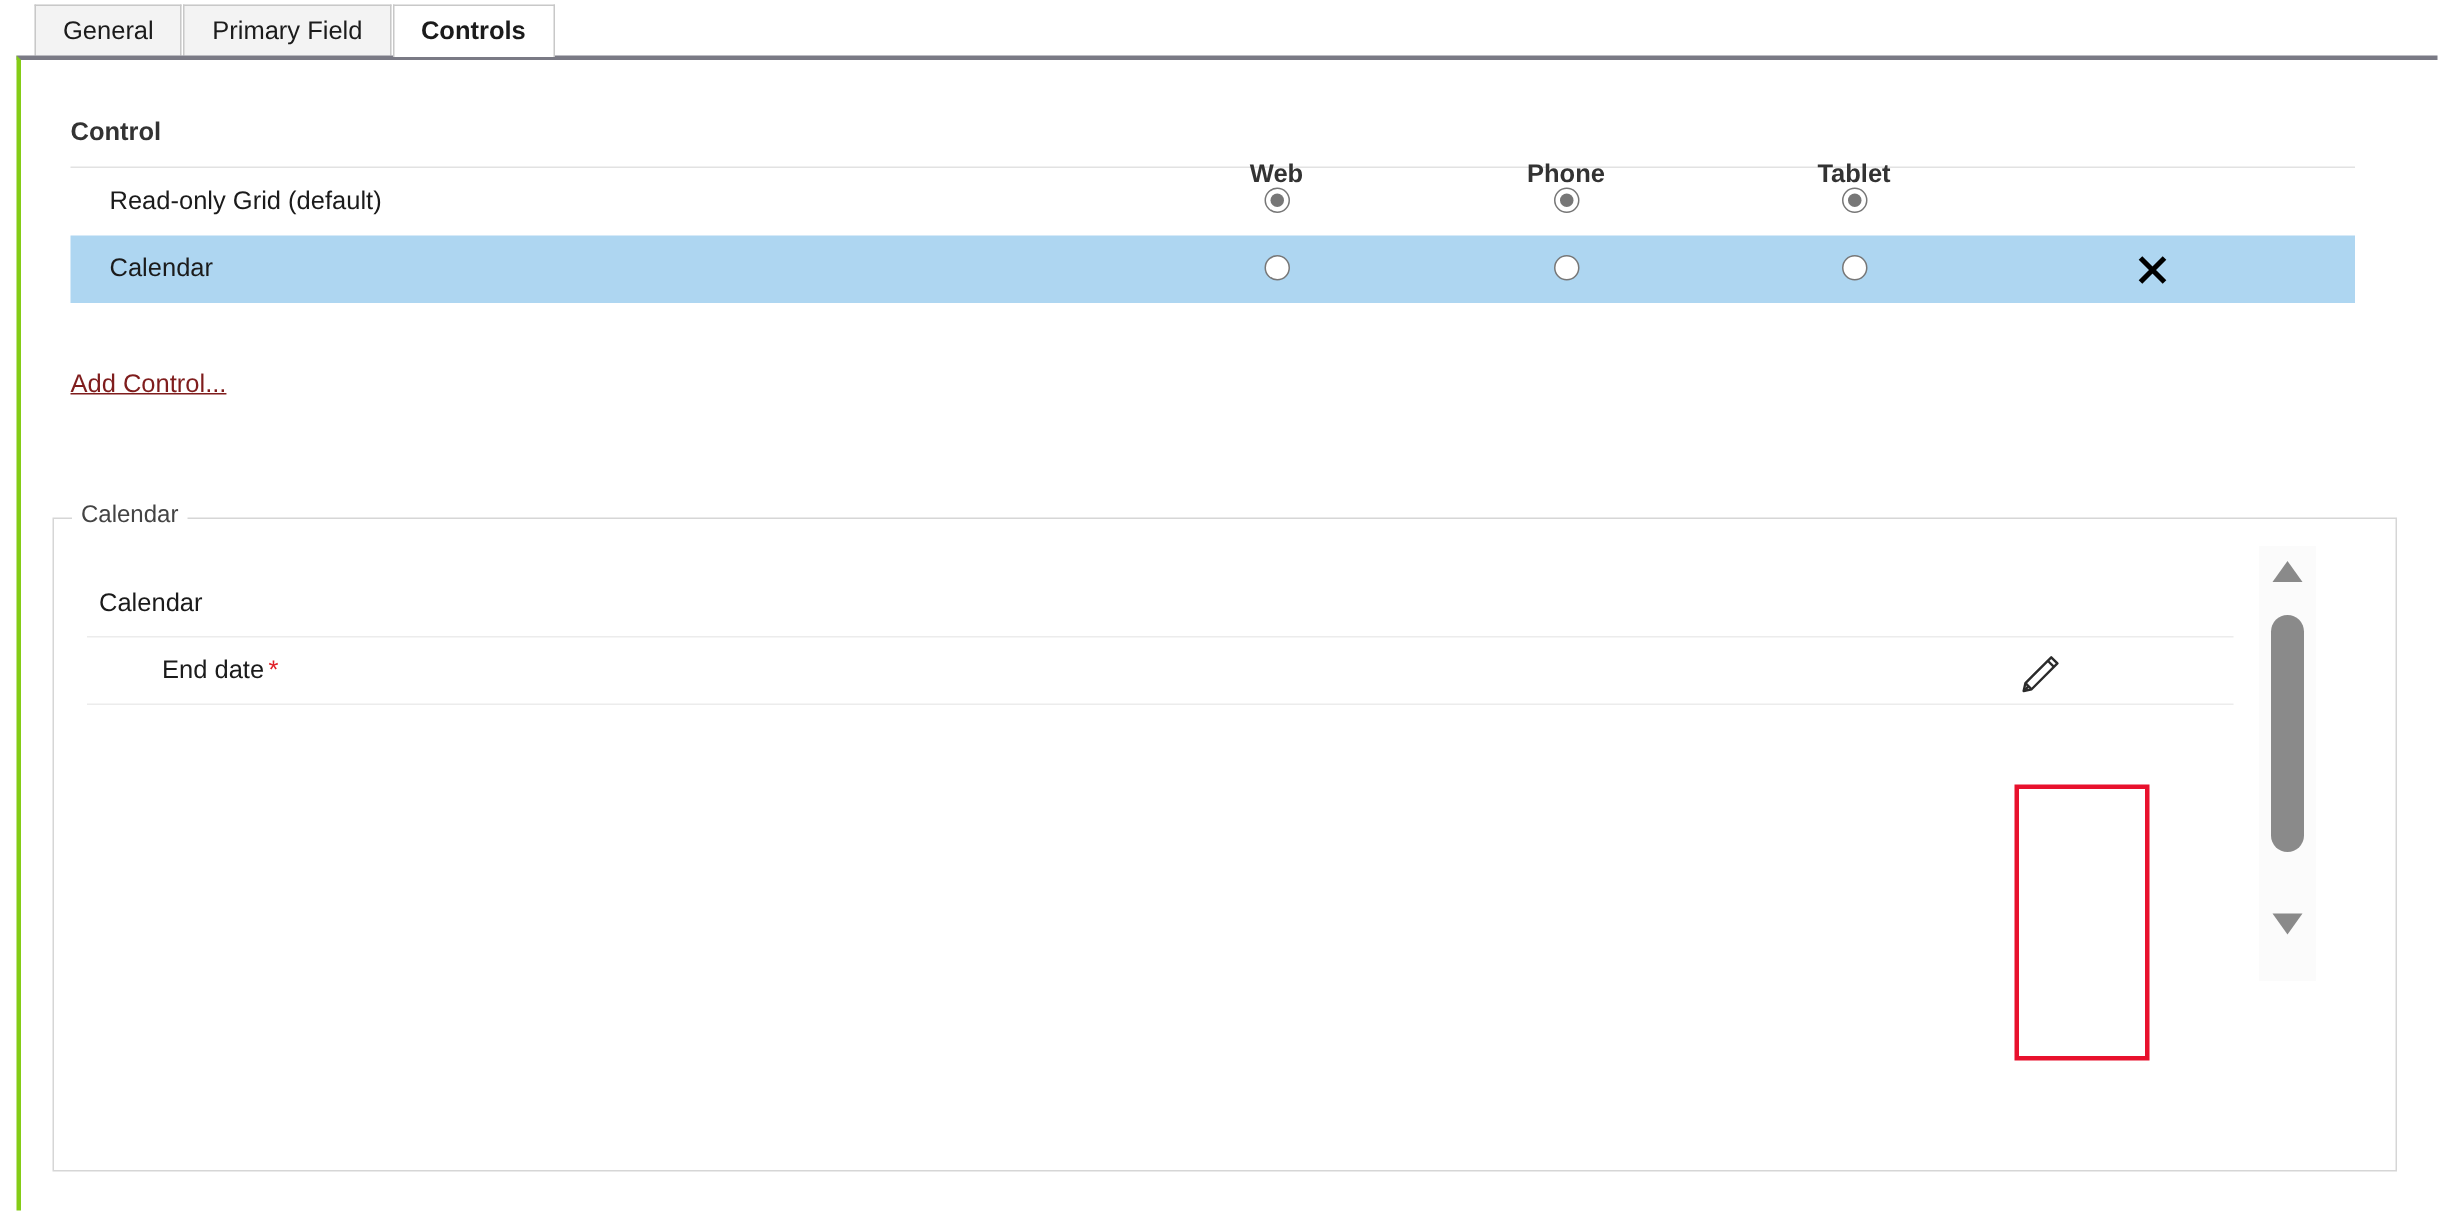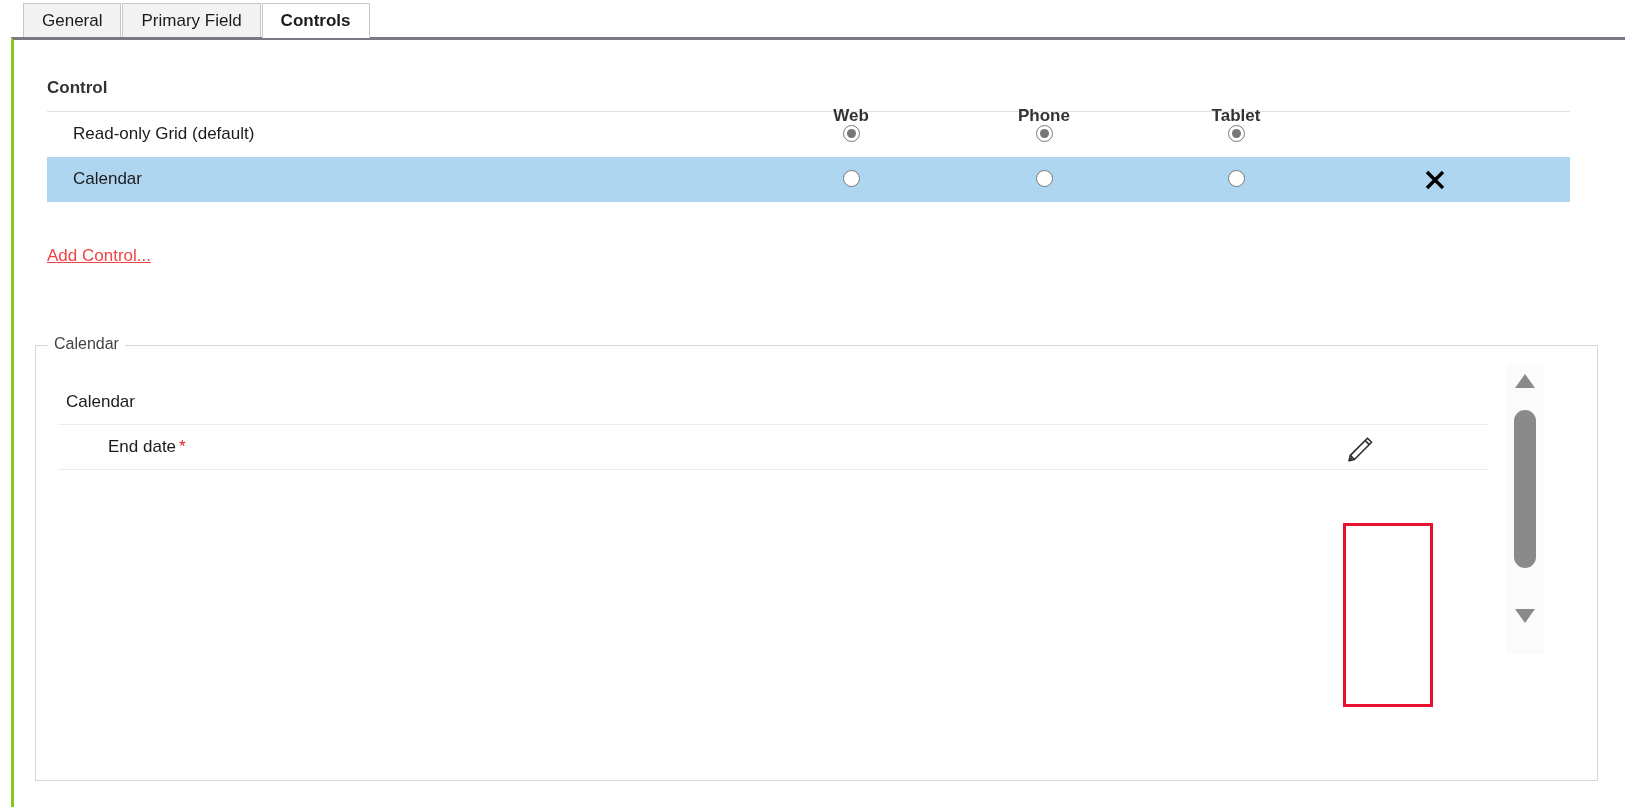--- a/index.html
+++ b/index.html
@@ -123,21 +123,21 @@
     display: flex; align-items: center; justify-content: center;
     font-size: 24px; font-weight: bold; color: #000;
     cursor: pointer;
     line-height: 1;
   }
 
   .add-control {
     position: absolute;
     left: 33px; top: 206px;
     font-size: 17px;
-    color: #ef4444;
+    color: #7f1d1d;
     text-decoration: underline;
     cursor: pointer;
   }
 
   
   .fieldset {
     position: absolute;
     left: 21px; top: 305px;
     width: 1563px; height: 436px;
     border: 1px solid #d6d6d6;

